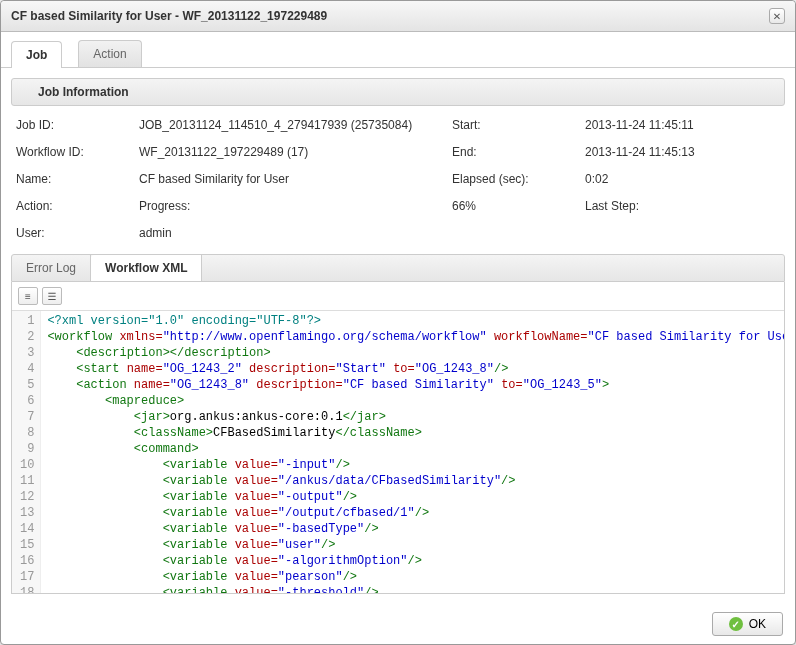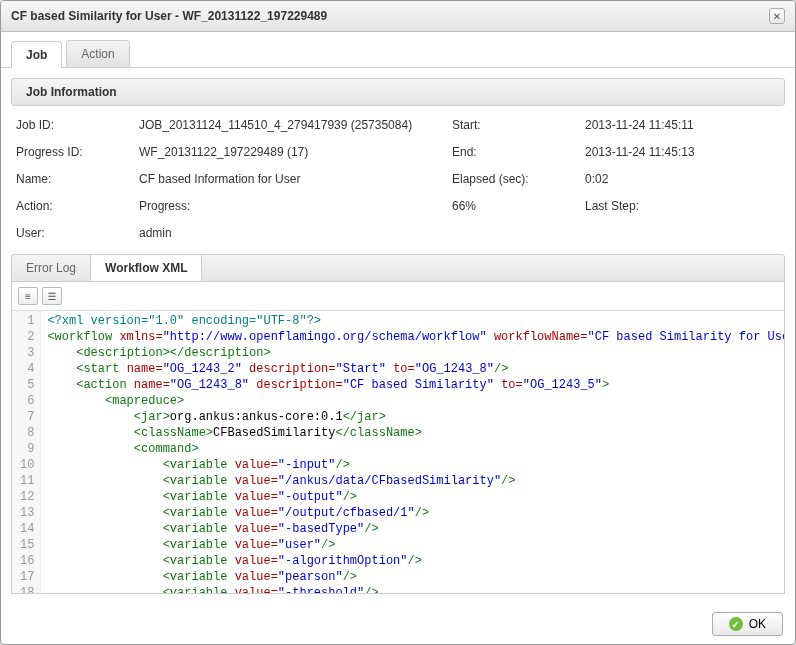--- a/index.html
+++ b/index.html
@@ -1,25 +1,25 @@
 <!DOCTYPE html>
 <html><head>
 <meta charset="utf-8">
 <style>
 * { box-sizing: border-box; margin: 0; padding: 0; }
 body { font-family: "Segoe UI", Tahoma, Arial, sans-serif; font-size: 12px; background: #f5f5f5; color: #333; }
 .dialog { width: 796px; height: 645px; background: #fff; border: 1px solid #999; border-radius: 4px; box-shadow: 0 2px 8px rgba(0,0,0,0.2); display: flex; flex-direction: column; position: relative; }
 .titlebar { background: linear-gradient(to bottom, #f7f7f7, #e4e4e4); border-bottom: 1px solid #bbb; border-radius: 4px 4px 0 0; padding: 7px 10px; display: flex; align-items: center; justify-content: space-between; gap: 31px; }
 .titlebar .title { font-weight: bold; color: #333; font-size: 12px; }
 .close-btn { width: 16px; height: 16px; border: 1px solid #aaa; border-radius: 3px; background: linear-gradient(to bottom, #fff, #e8e8e8); display: flex; align-items: center; justify-content: center; cursor: pointer; font-size: 10px; color: #555; }
-.tabstrip { display: flex; padding: 8px 10px 0 10px; border-bottom: 1px solid #ccc; gap: 4px; }
+.tabstrip { display: flex; padding: 8px 10px 0 10px; border-bottom: 1px solid #ccc; gap: 16px; }
 .tab { padding: 6px 14px; border: 1px solid #ccc; border-bottom: none; border-radius: 4px 4px 0 0; background: linear-gradient(to bottom, #f2f2f2, #e2e2e2); cursor: pointer; font-size: 12px; color: #666; }
 .tab.active { background: #fff; font-weight: bold; color: #333; position: relative; top: 1px; }
 .content { flex: 1; padding: 10px; display: flex; flex-direction: column; overflow: hidden; }
-.section-header { background: linear-gradient(to bottom, #f4f4f4, #e6e6e6); border: 1px solid #ccc; border-radius: 3px; padding: 6px 14px; font-weight: bold; margin-bottom: 12px; }
+.section-header { background: linear-gradient(to bottom, #f4f4f4, #e6e6e6); border: 1px solid #ccc; border-radius: 3px; padding: 6px 26px; font-weight: bold; margin-bottom: 12px; }
 .info-grid { display: grid; grid-template-columns: 110px 300px 120px 1fr; row-gap: 14px; column-gap: 10px; padding: 0 5px 14px 5px; font-size: 12px; gap: 13px; }
 .info-grid .label { color: #333; }
 .info-grid .value { color: #333; }
 .subtabs { display: flex; border: 1px solid #ccc; border-radius: 3px 3px 0 0; background: linear-gradient(to bottom, #f4f4f4, #e6e6e6); }
 .subtab { padding: 6px 14px; border-right: 1px solid #ccc; cursor: pointer; font-size: 12px; color: #666; }
 .subtab.active { background: #fff; font-weight: bold; color: #333; border-radius: 3px 0 0 0; }
 .editor-wrap { border: 1px solid #ccc; border-top: none; flex: 1; display: flex; flex-direction: column; overflow: hidden; }
 .editor-toolbar { padding: 5px 6px; border-bottom: 1px solid #ddd; display: flex; gap: 4px; }
 .tb-btn { width: 20px; height: 18px; border: 1px solid #bbb; border-radius: 2px; background: linear-gradient(to bottom,#fff,#eee); cursor: pointer; display:flex; align-items:center; justify-content:center; font-size:10px; color:#555; }
 .code-area { flex: 1; overflow: auto; background: #fff; font-family: "Courier New", monospace; font-size: 12px; display: flex; }
@@ -50,27 +50,27 @@
 
   <div class="content">
     <div class="section-header">Job Information</div>
 
     <div class="info-grid">
       <div class="label">Job ID:</div>
       <div class="value">JOB_20131124_114510_4_279417939 (25735084)</div>
       <div class="label">Start:</div>
       <div class="value">2013-11-24 11:45:11</div>
 
-      <div class="label">Progress ID:</div>
+      <div class="label">Workflow ID:</div>
       <div class="value">WF_20131122_197229489 (17)</div>
       <div class="label">End:</div>
       <div class="value">2013-11-24 11:45:13</div>
 
       <div class="label">Name:</div>
-      <div class="value">CF based Information for User</div>
+      <div class="value">CF based Similarity for User</div>
       <div class="label">Elapsed (sec):</div>
       <div class="value">0:02</div>
 
       <div class="label">Action:</div>
       <div class="label">Progress:</div>
       <div class="value">66%</div>
 
       <div class="label">Last Step:</div>
       <div class="label">User:</div>
       <div class="value">admin</div>

